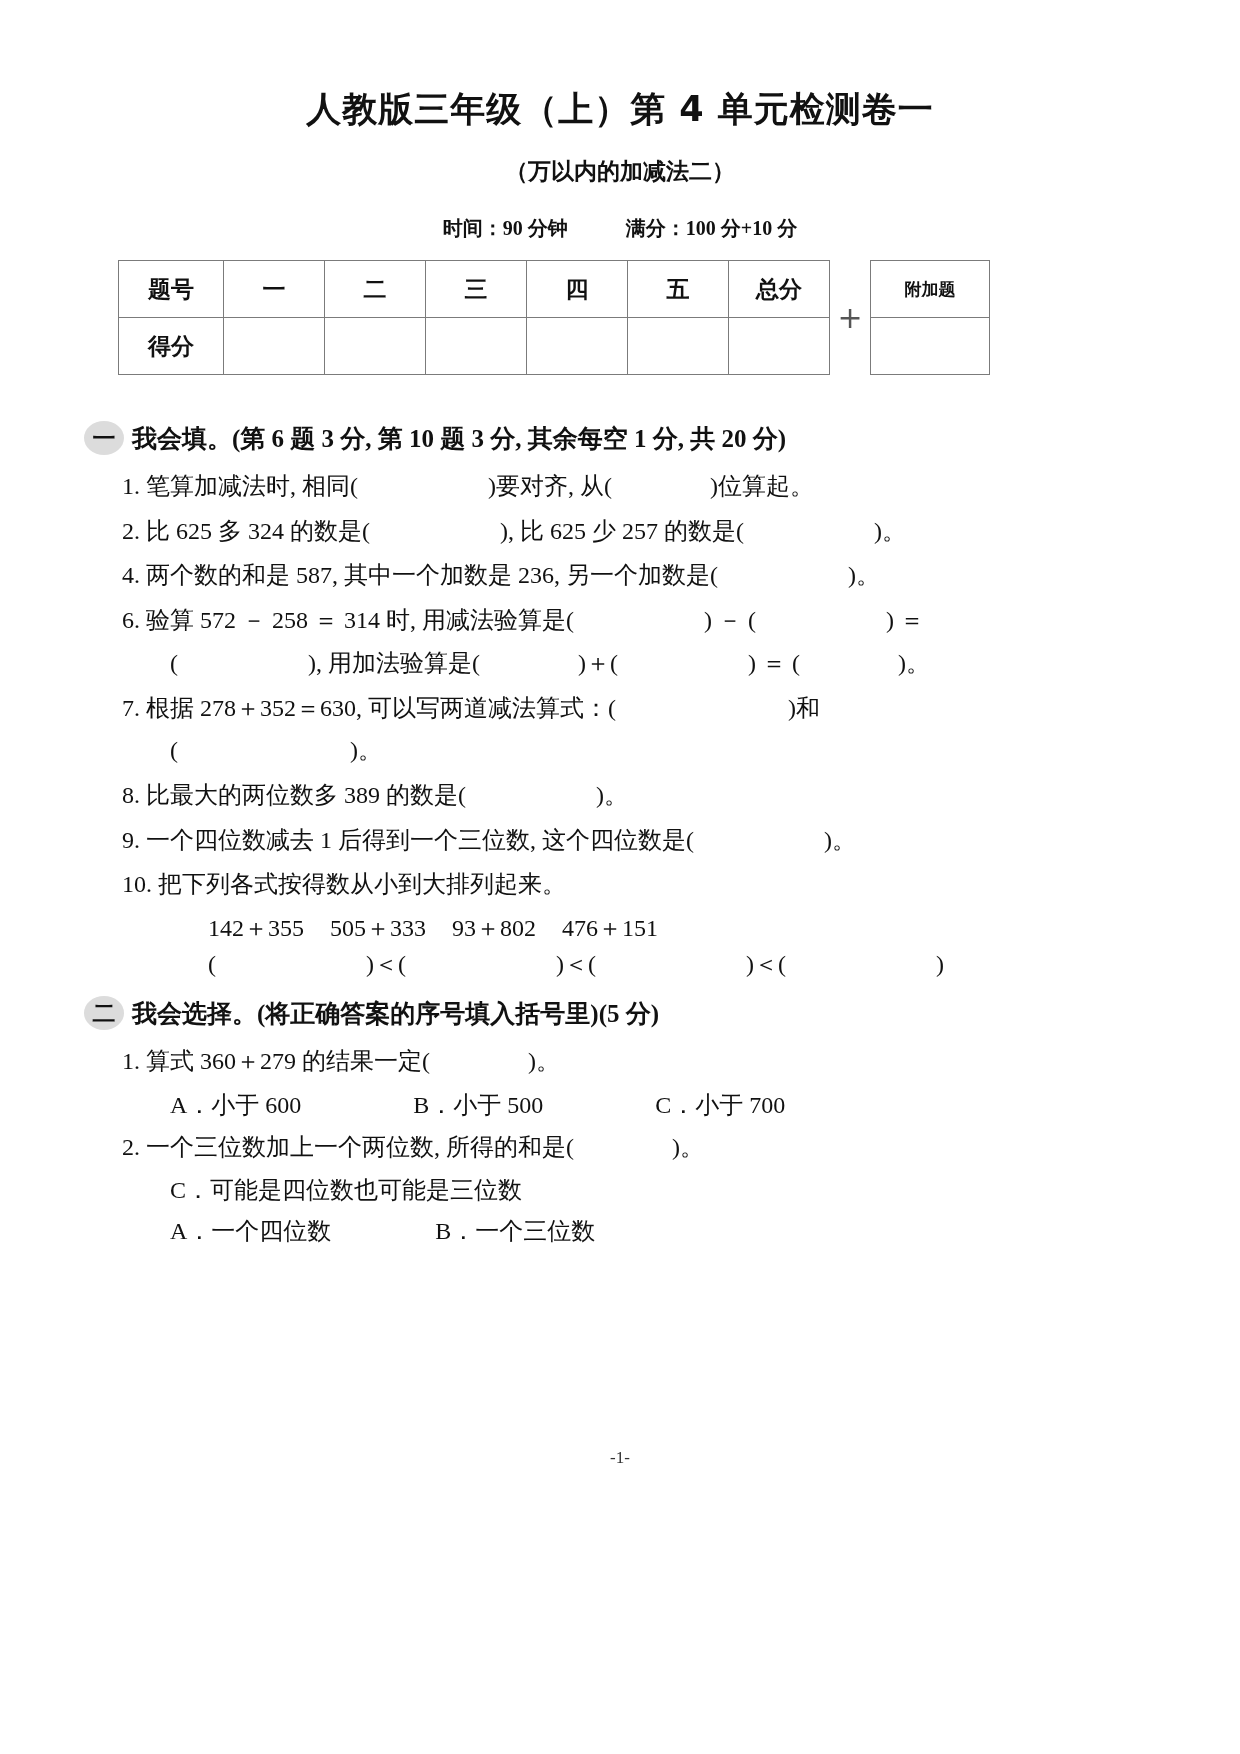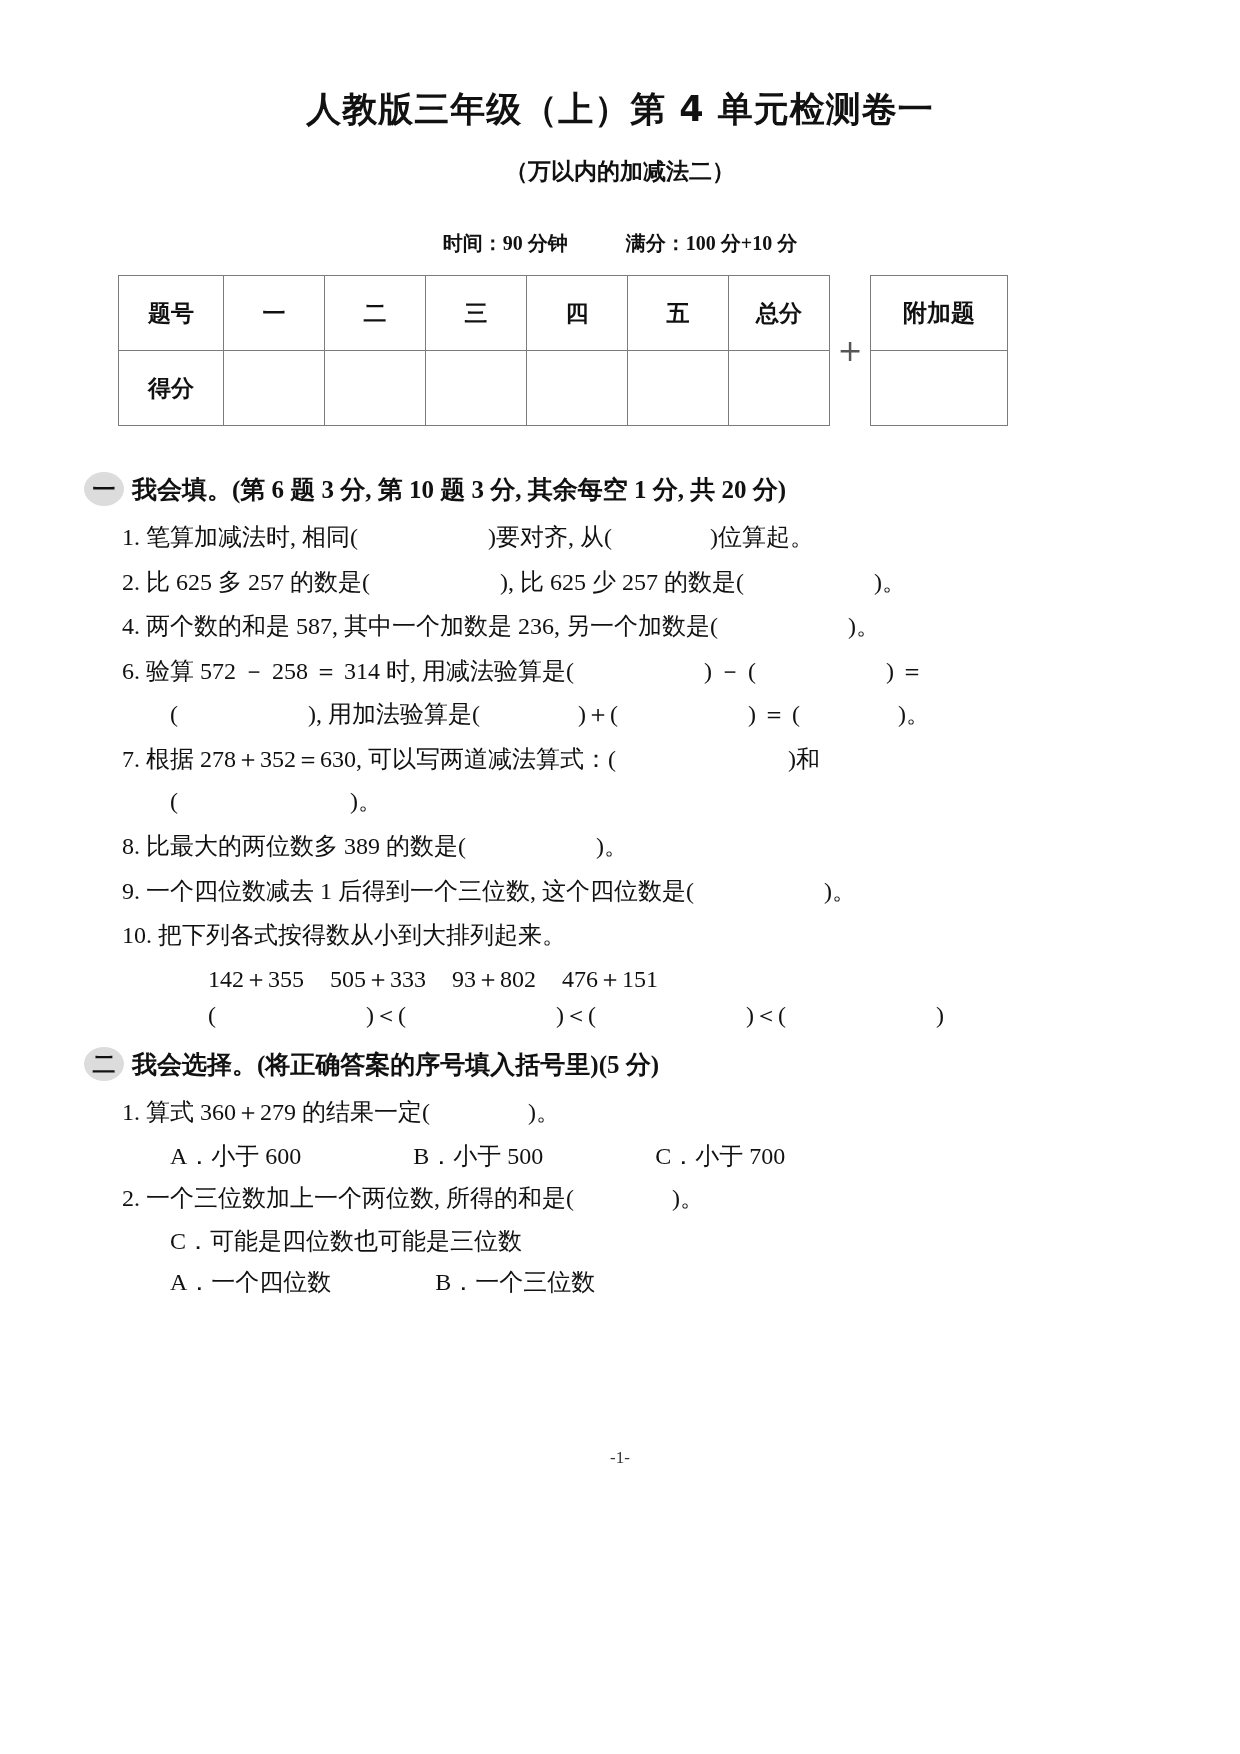--- a/index.html
+++ b/index.html
@@ -31,21 +31,21 @@
     font-size: 35px;
     letter-spacing: 1px;
     margin: 0 0 26px 0;
     line-height: 1.2;
   }
   .doc-subtitle {
     text-align: center;
     font-family: "DejaVu Sans", "Liberation Sans", sans-serif;
     font-weight: bold;
     font-size: 23px;
-    margin: 0 0 43px 0;
+    margin: 0 0 28px 0;
   }
   .meta-line {
     text-align: center;
     font-size: 20px;
     font-weight: bold;
     margin: 0 0 18px 0;
   }
   .meta-line .gap { display: inline-block; width: 48px; }
 
   
@@ -82,22 +82,22 @@
   }
   table.extra { border-collapse: collapse; table-layout: fixed; }
   table.extra td {
     border: 1px solid #7b7b7b;
     height: 50px;
     width: 112px;
     text-align: center;
     vertical-align: middle;
     font-family: "DejaVu Sans", "Liberation Sans", sans-serif;
     font-weight: bold;
-    font-size: 24px;
-    padding: 12px;
+    font-size: 17px;
+    padding: 3px;
   }
 
   
   .section-head {
     display: flex;
     align-items: center;
     margin: 0 0 10px -16px;
   }
   .bubble {
     position: relative;
@@ -239,21 +239,21 @@
     <span class="section-title">我会填。(第 6 题 3 分, 第 10 题 3 分, 其余每空 1 分, 共 20 分)</span>
   </div>
 
   <div class="q">
     <span>1.</span>
     <span>笔算加减法时, 相同(</span><span class="blank-l"></span><span>)要对齐, 从(</span><span class="blank-m"></span><span>)位算起。</span>
   </div>
 
   <div class="q">
     <span>2.</span>
-    <span>比 625 多 257 的数是(</span><span class="blank-l"></span><span>), 比 625 少 257 的数是(</span><span class="blank-l"></span><span>)。</span>
+    <span>比 625 多 324 的数是(</span><span class="blank-l"></span><span>), 比 625 少 257 的数是(</span><span class="blank-l"></span><span>)。</span>
   </div>
 
 
   <div class="q">
     <span>4.</span>
     <span>两个数的和是 587, 其中一个加数是 236, 另一个加数是(</span><span class="blank-l"></span><span>)。</span>
   </div>
 
 
   <div class="q">

